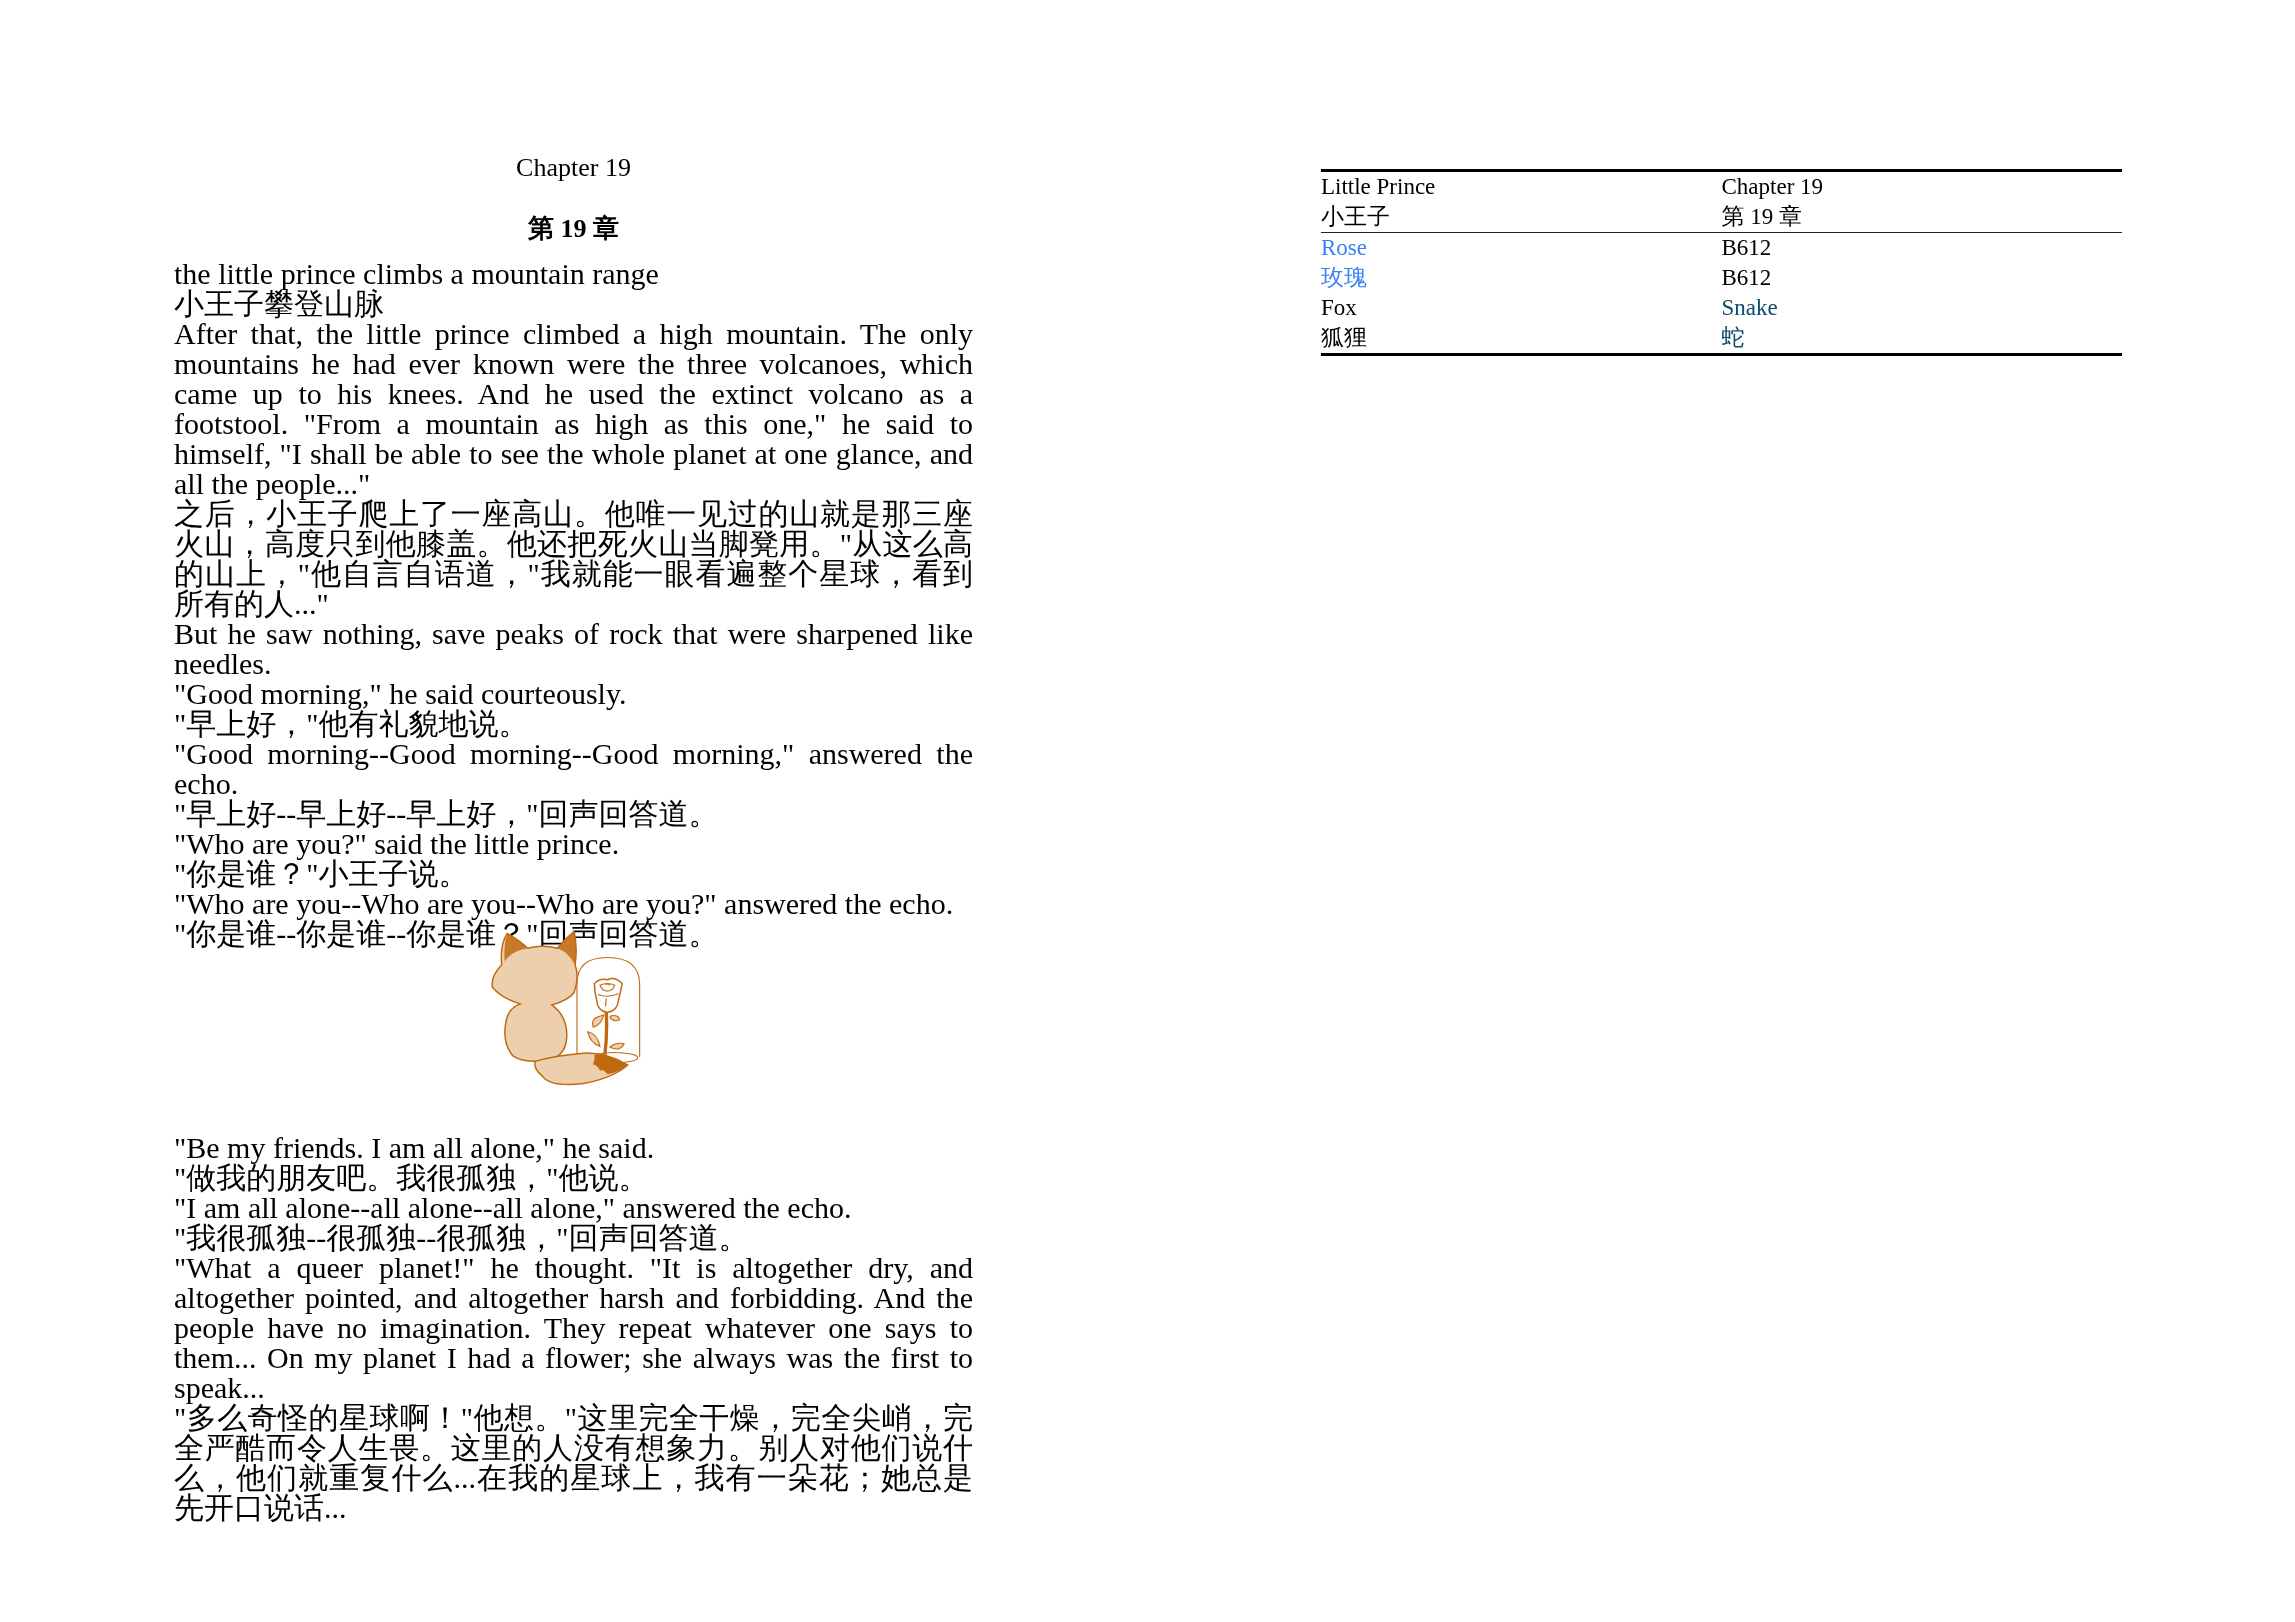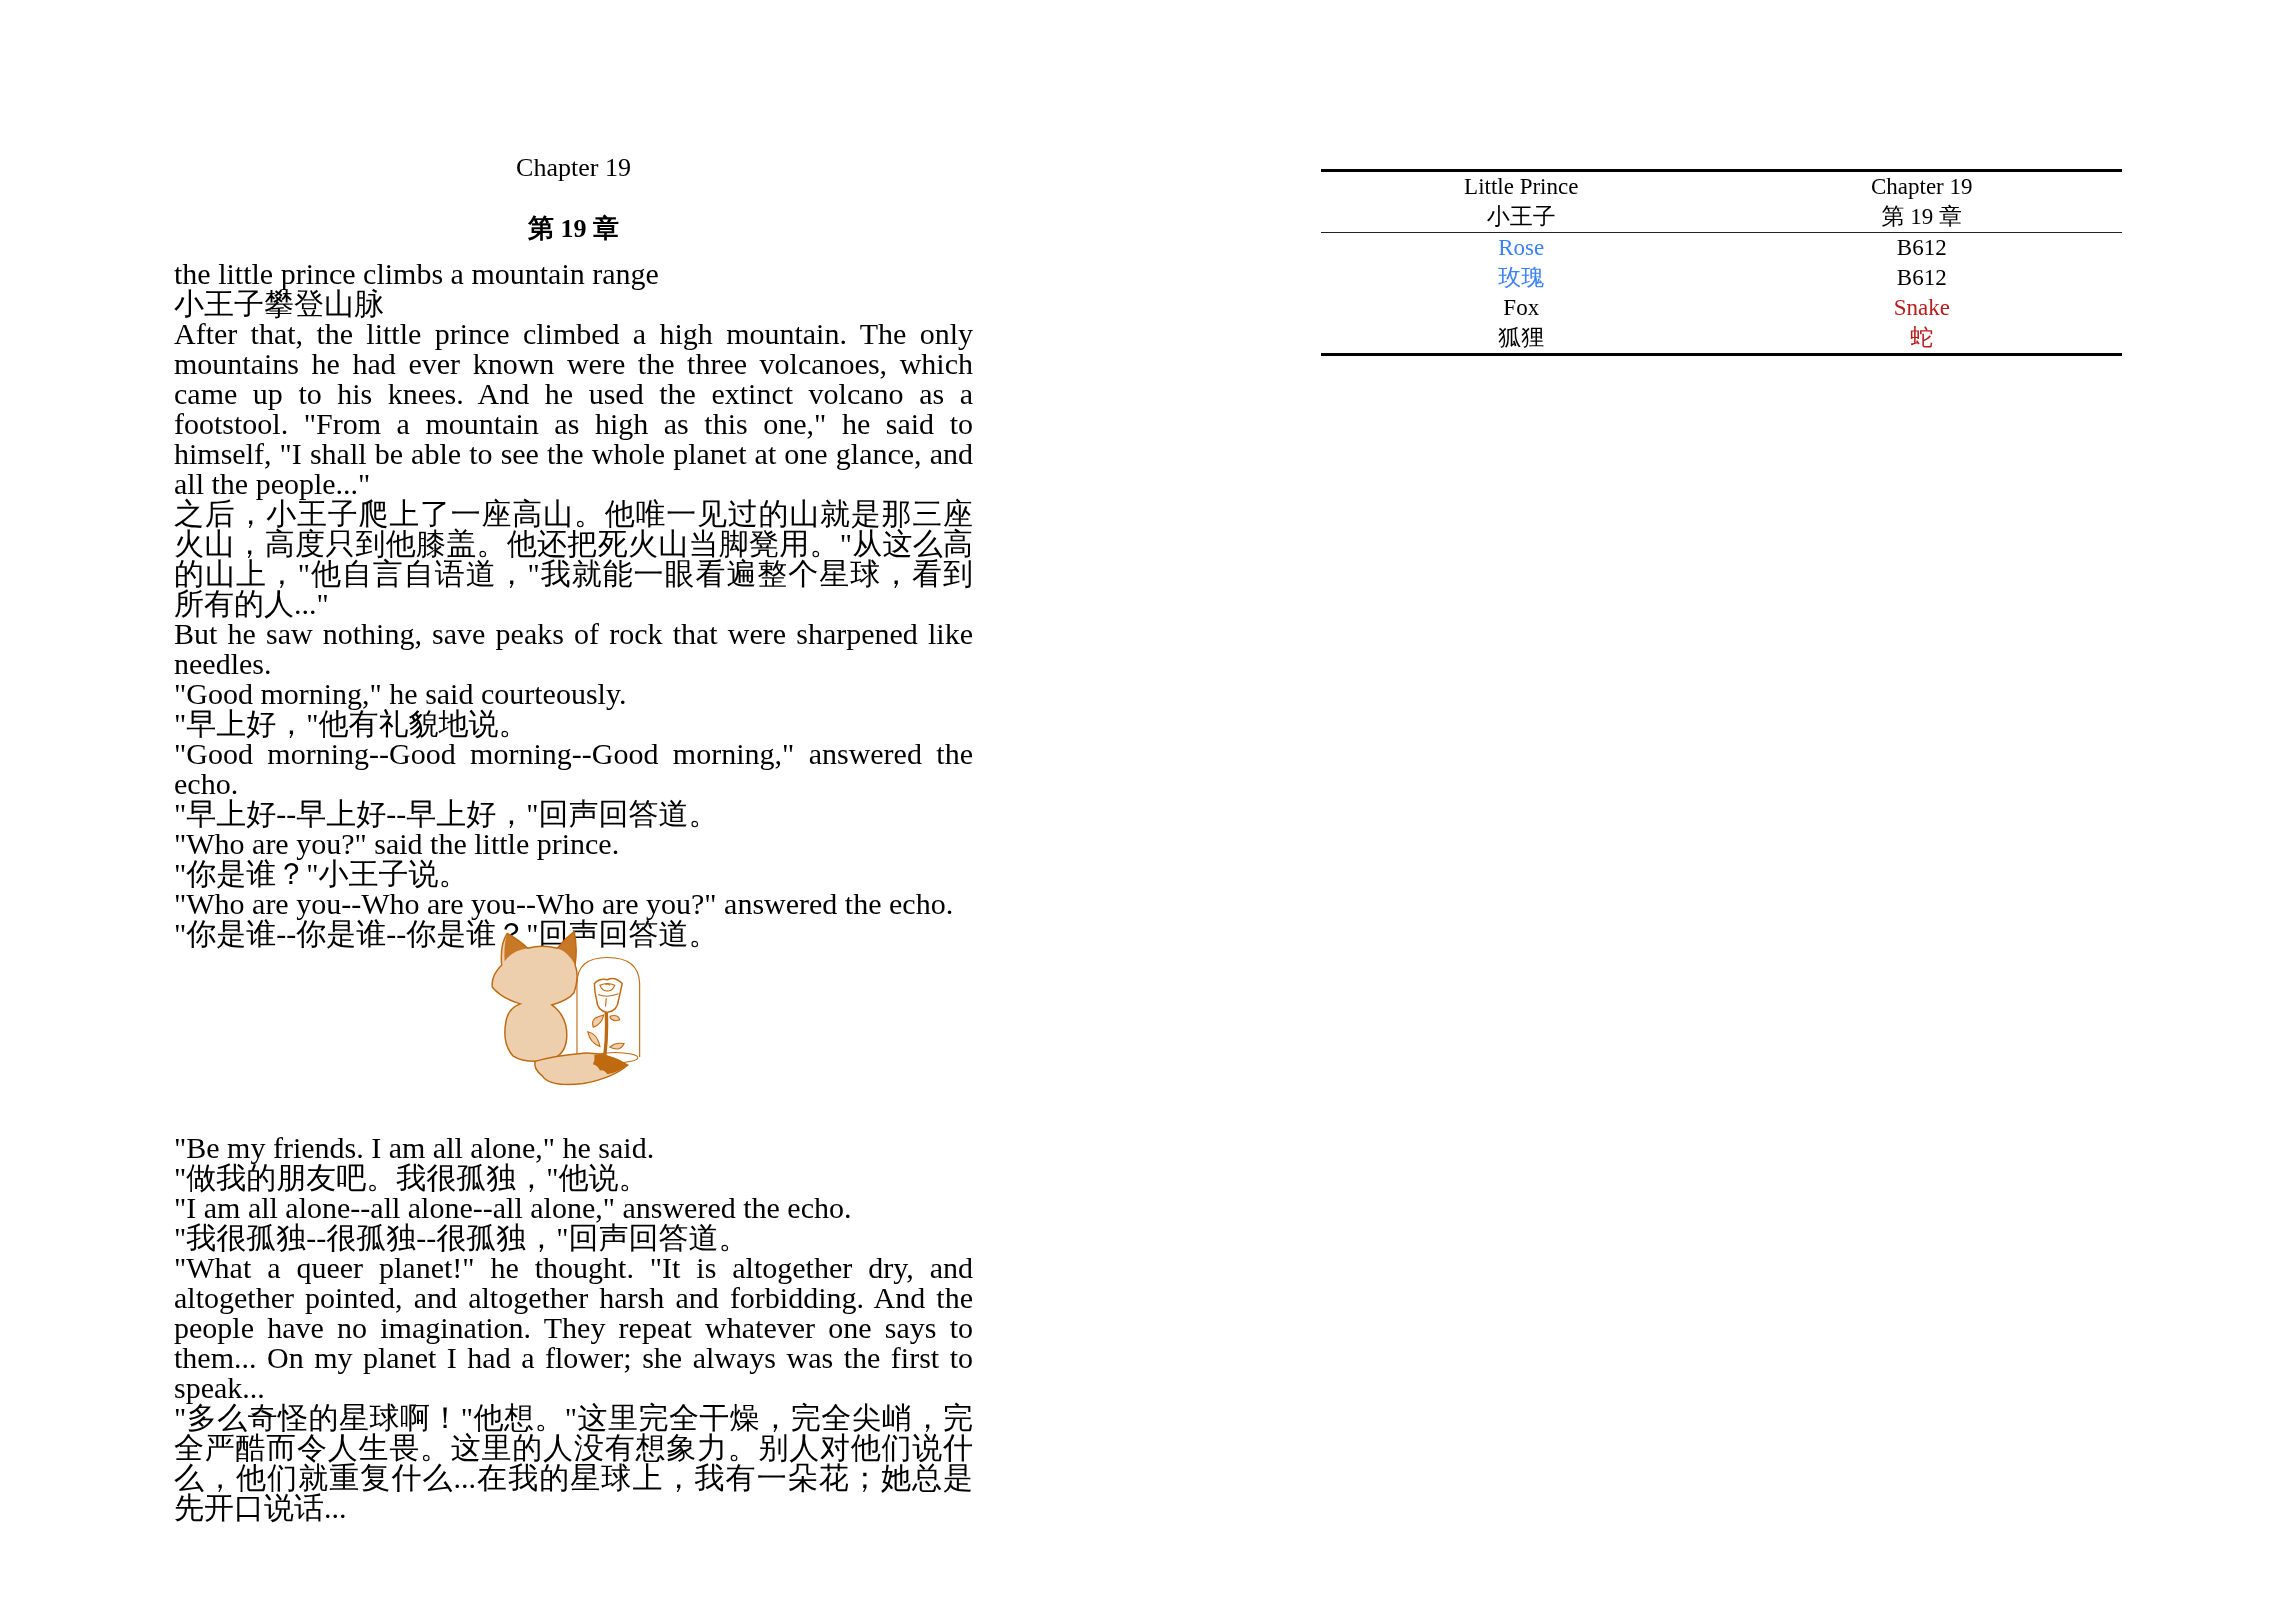--- a/index.html
+++ b/index.html
@@ -69,21 +69,21 @@
     position: absolute;
     left: 1321px;
     top: 169px;
     width: 801px;
   }
   table.char-table {
     width: 100%;
     border-collapse: collapse;
     font-size: 23px;
     line-height: 30px;
-    text-align: center;
+    text-align: left;
   }
   table.char-table th, table.char-table td {
     width: 50%;
     padding: 0;
     font-weight: normal;
   }
   .rule-top { height: 2.8px; background: #000; }
   .rule-mid { height: 1.4px; background: #222; }
   .rule-bottom { height: 2.8px; background: #000; }
   .cell-line { display: block; }
@@ -177,21 +177,21 @@
         <td>
           <span class="cell-line">B612</span>
           <span class="cell-line">B612</span>
         </td>
       </tr>
       <tr>
         <td>
           <span class="cell-line">Fox</span>
           <span class="cell-line">狐狸</span>
         </td>
-        <td style="color:#b91c1c">
+        <td style="color:#0c4a6e">
           <span class="cell-line">Snake</span>
           <span class="cell-line">蛇</span>
         </td>
       </tr>
     </tbody>
   </table>
   <div class="rule-bottom"></div>
 </div>
 
 

